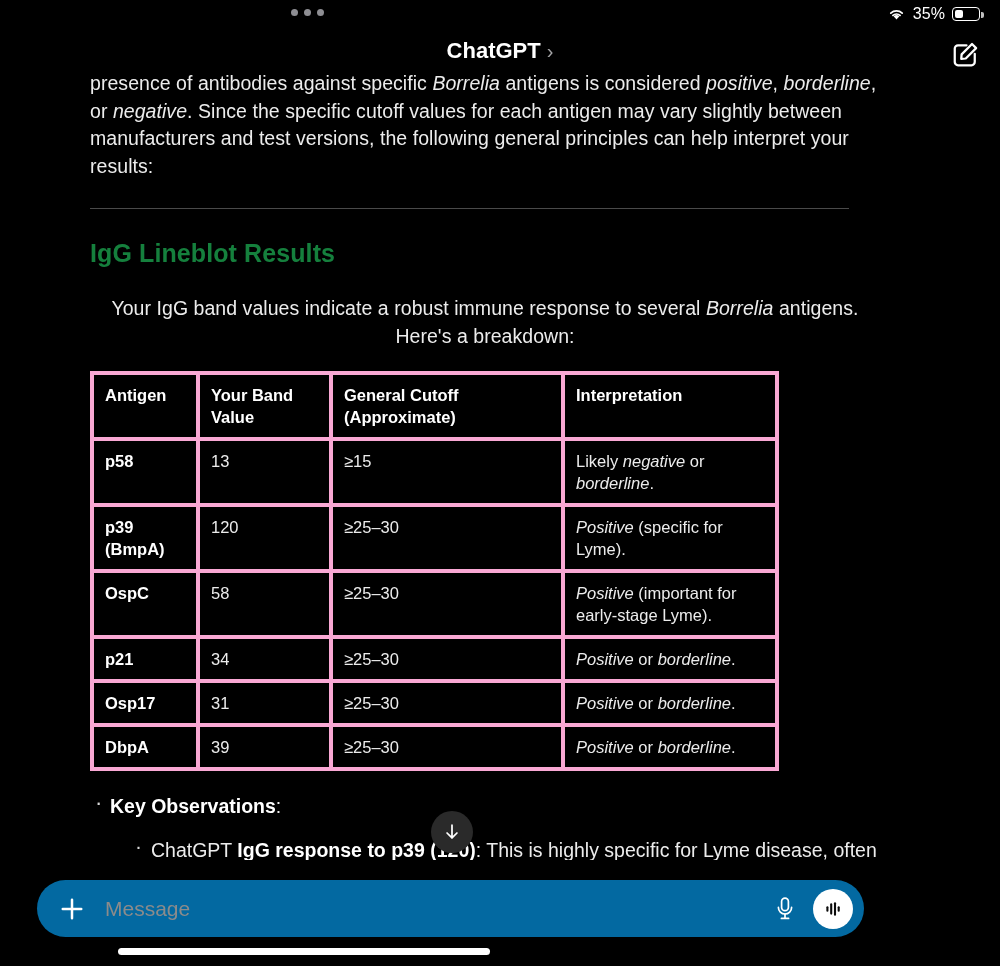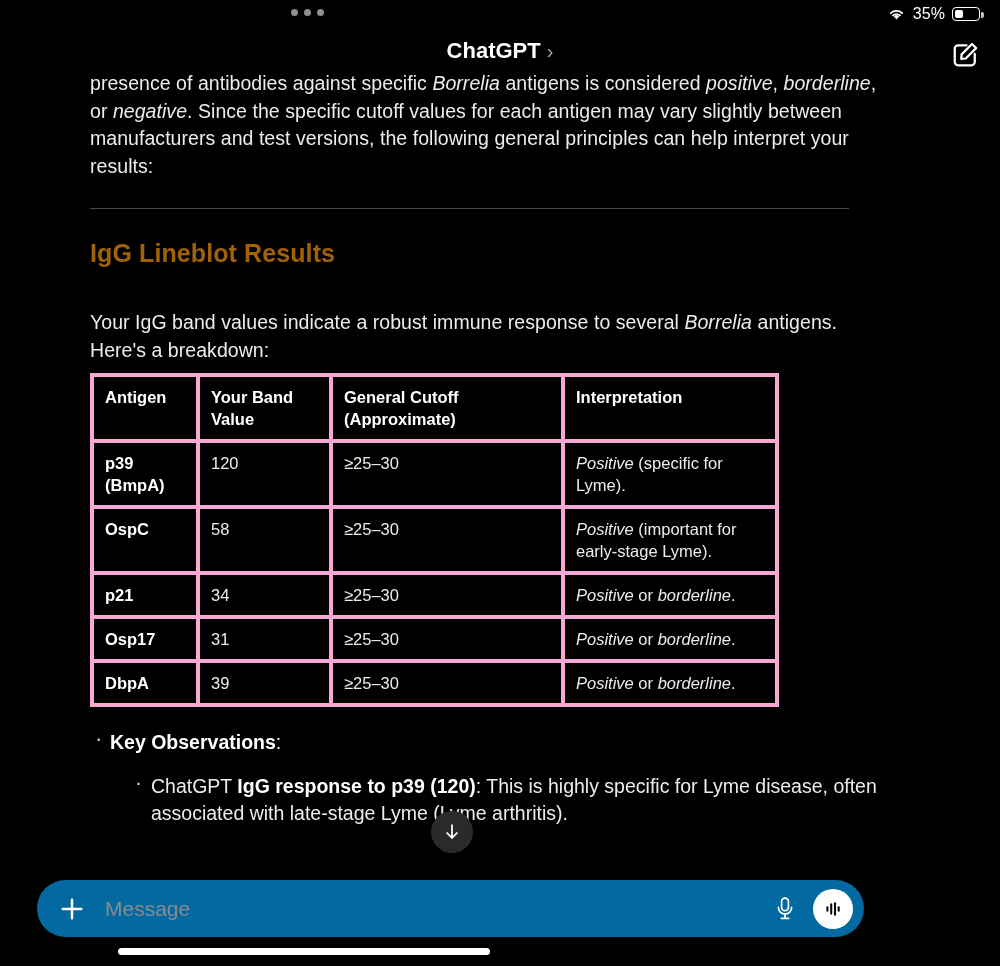--- a/index.html
+++ b/index.html
@@ -68,24 +68,24 @@
 
   p.body-text {
     font-size: 19.5px; line-height: 27.5px; color: #ececec;
     letter-spacing: .05px;
   }
   .divider {
     width: 759px; height: 1px; background: #4a4a4a;
     margin: 28px 0 30px 0;
   }
   h2.section-title {
-    font-size: 25px; font-weight: 700; color: #a16207;
-    letter-spacing: .1px; margin-bottom: 41px;
-  }
-  p.lead { margin-bottom: 9px; }
+    font-size: 25px; font-weight: 700; color: #15803d;
+    letter-spacing: .1px; margin-bottom: 27px;
+  }
+  p.lead { margin-bottom: 21px; text-align: center; }
 
   
   table.result-table {
     border-collapse: collapse;
     width: 685px;
     table-layout: fixed;
     font-size: 16.5px;
     color: #ececec;
   }
   table.result-table th, table.result-table td {
@@ -226,20 +226,26 @@
       <thead>
         <tr>
           <th>Antigen</th>
           <th>Your Band Value</th>
           <th>General Cutoff (Approximate)</th>
           <th>Interpretation</th>
         </tr>
       </thead>
       <tbody>
         <tr>
+          <td class="antigen">p58</td>
+          <td>13</td>
+          <td>≥15</td>
+          <td>Likely <i>negative</i> or <i>borderline</i>.</td>
+        </tr>
+        <tr>
           <td class="antigen">p39 (BmpA)</td>
           <td>120</td>
           <td>≥25–30</td>
           <td><i>Positive</i> (specific for Lyme).</td>
         </tr>
         <tr>
           <td class="antigen">OspC</td>
           <td>58</td>
           <td>≥25–30</td>
           <td><i>Positive</i> (important for early-stage Lyme).</td>

